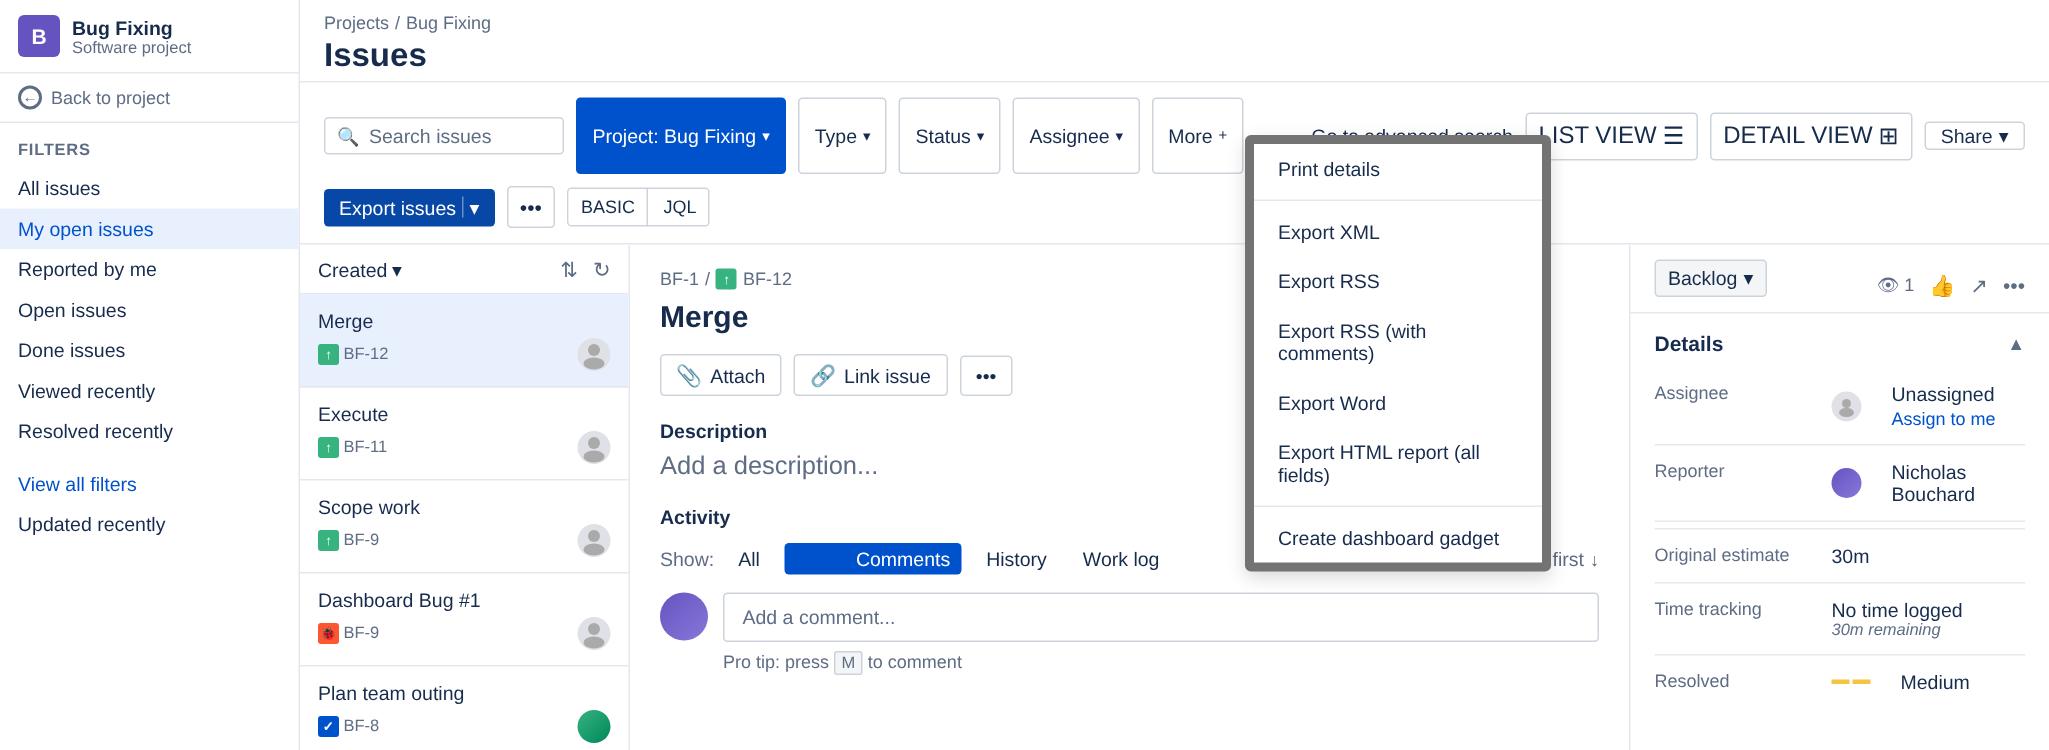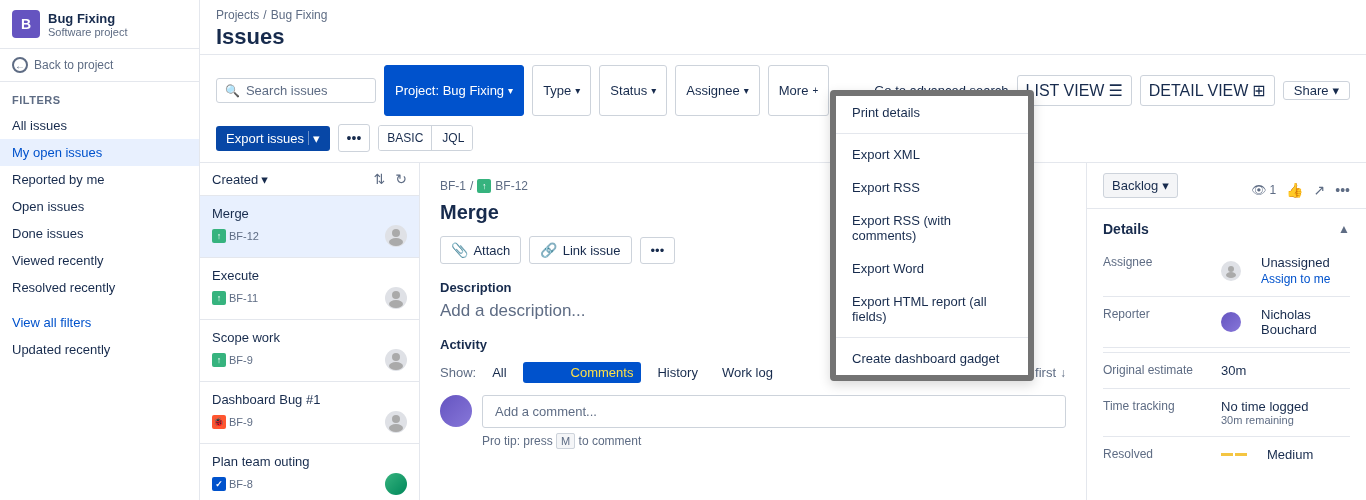--- a/index.html
+++ b/index.html
@@ -73,21 +73,21 @@
 
     .description-section { margin-bottom: 16px; }
     .section-title { font-size: 13px; font-weight: 600; color: #172b4d; margin-bottom: 6px; }
     .description-placeholder { font-size: 17px; color: #5e6c84; }
 
     .activity-section { }
     .activity-title { font-size: 13px; font-weight: 600; color: #172b4d; margin-bottom: 10px; }
     .activity-show { display: flex; align-items: center; gap: 8px; margin-bottom: 12px; font-size: 13px; }
     .activity-label { color: #5e6c84; }
     .activity-filter-btn { padding: 3px 8px; border-radius: 3px; border: none; cursor: pointer; font-size: 13px; background: transparent; color: #172b4d; }
-    .activity-filter-btn.active { background: #0052cc; color: #fde047; padding-left: 48px; }
+    .activity-filter-btn.active { background: #0052cc; color: #ffffff; padding-left: 48px; }
 
     .comment-row { display: flex; gap: 10px; align-items: flex-start; }
     .comment-avatar { width: 32px; height: 32px; border-radius: 50%; background: linear-gradient(135deg, #6554c0, #8777d9); flex-shrink: 0; }
     .comment-input-box { flex: 1; border: 1px solid #cdd3db; border-radius: 3px; padding: 8px 12px; font-size: 13px; color: #5e6c84; cursor: text; }
     .pro-tip { font-size: 12px; color: #5e6c84; margin-top: 6px; margin-left: 42px; }
     .pro-tip kbd { background: #f4f5f7; border: 1px solid #cdd3db; border-radius: 2px; padding: 1px 4px; font-size: 11px; }
 
     
     .right-panel { width: 280px; border-left: 1px solid #e4e7ed; overflow-y: auto; flex-shrink: 0; }
     .right-panel-top { display: flex; align-items: flex-end; justify-content: space-between; padding: 10px 16px; border-bottom: 1px solid #e4e7ed; }
@@ -401,21 +401,21 @@
           <div class="details-row">
             <div class="details-label">Original estimate</div>
             <div class="details-value">30m</div>
           </div>
           <hr class="details-divider">
           <div class="details-row">
             <div class="details-label">Time tracking</div>
             <div class="details-value">
               <div>
                 <div>No time logged</div>
-                <div style="font-size:11px;color:#5e6c84;">30m remaining</div>
+                <div style="font-size:11px;color:#5e6c84;font-style:italic;">30m remaining</div>
               </div>
             </div>
           </div>
           <hr class="details-divider">
           <div class="details-row">
             <div class="details-label">Resolved</div>
             <div class="details-value">
               <div class="priority-bar">
                 <div class="priority-line" style="background:#f4c542;"></div>
                 <div class="priority-line" style="background:#f4c542;"></div>

